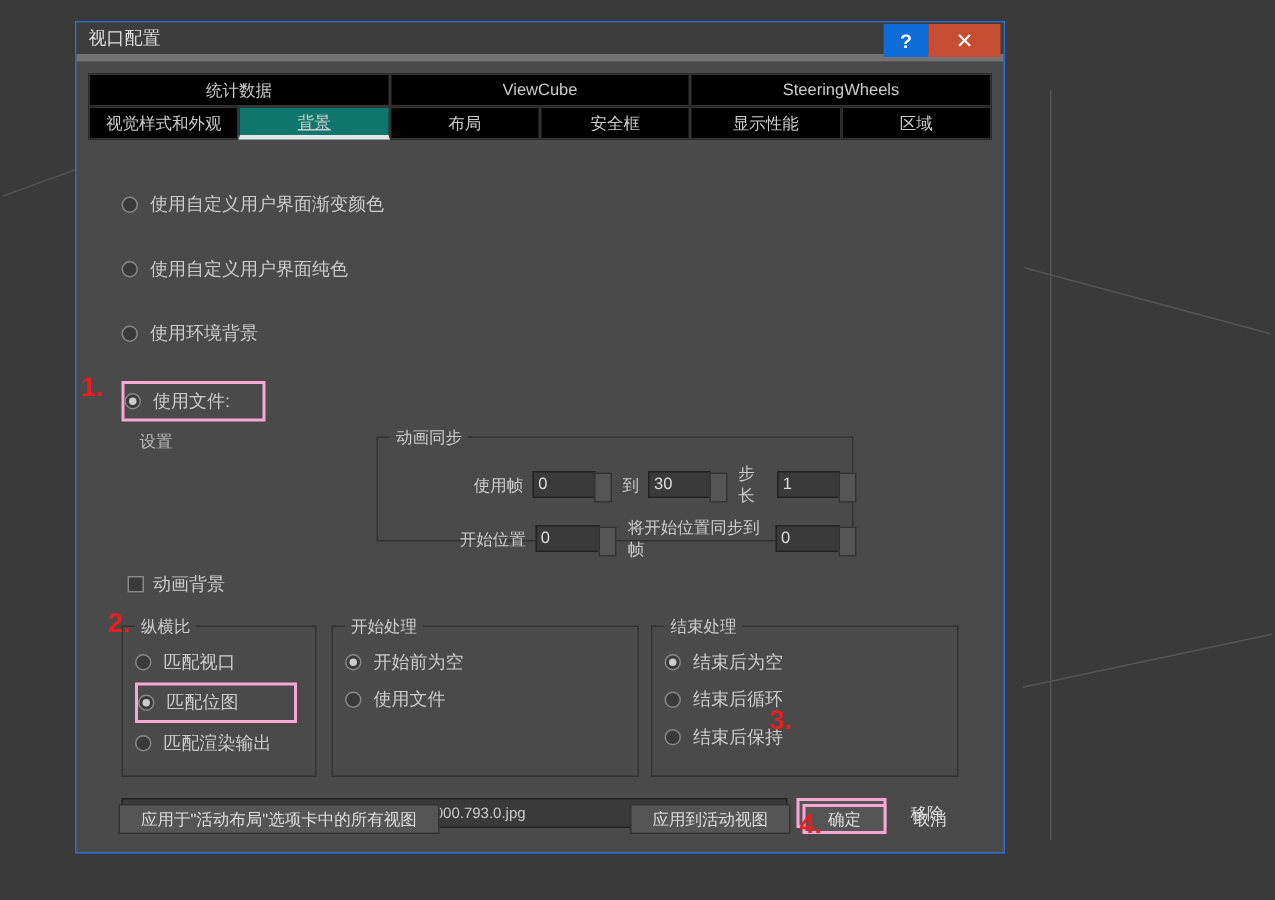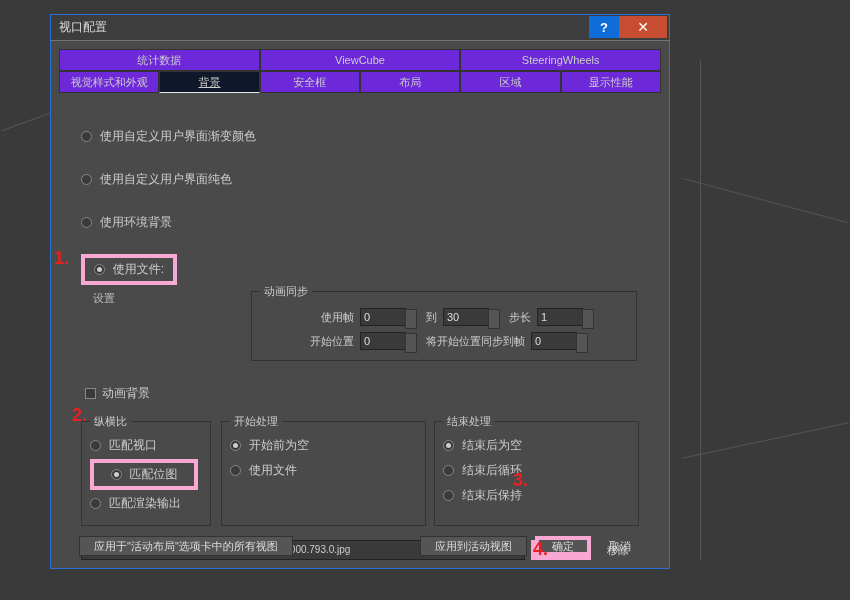--- a/index.html
+++ b/index.html
@@ -12,44 +12,44 @@
     position: absolute;
     left: 50px; top: 14px;
     width: 620px; height: 555px;
     background: #4a4a4a;
     border: 1px solid #2a6fd4;
   }
   .titlebar {
     height: 26px; background: #3d3d3d;
     display: flex; align-items: center;
     padding-left: 8px;
-    border-bottom: 1px solid #737373;
+    border-bottom: 5px solid #737373;
   }
   .title-text { color: #ddd; font-size: 12px; flex: 1; }
   .title-btns { display: flex; height: 100%; }
   .help-btn {
     width: 30px; height: 22px; background: #0e6dd8; color: #fff;
     display: flex; align-items: center; justify-content: center;
     font-size: 13px; font-weight: bold; margin-top: 1px;
   }
   .close-btn {
     width: 48px; height: 22px; background: #c74d32; color: #fff;
     display: flex; align-items: center; justify-content: center;
     font-size: 14px; margin-top: 1px; margin-right: 2px;
   }
   
   .tabrow { display: flex; margin: 8px 8px 0 8px; }
   .tab {
     flex: 1; height: 22px;
-    background: #6d28d9; color: #ccc;
+    background: #000000; color: #ccc;
     border: 1px solid #333;
     display: flex; align-items: center; justify-content: center;
     font-size: 11px; cursor: pointer;
   }
-  .tab.active { background: #0f172a; border-bottom: 1px solid #e5e5e5; text-decoration: underline; }
+  .tab.active { background: #0f766e; border-bottom: 3px solid #e5e5e5; text-decoration: underline; }
   
   .content { padding: 10px 30px; color: #ccc; font-size: 12px; position: relative; }
   
   .radio-row { display: flex; align-items: center; margin: 6px 0; padding: 3px 0; }
   .radio {
     width: 11px; height: 11px; border-radius: 50%;
     border: 1px solid #888; margin-right: 8px; background: #3a3a3a;
     display: inline-flex; align-items: center; justify-content: center;
   }
   .radio.checked::after { content: ""; width: 5px; height: 5px; border-radius: 50%; background: #ccc; }
@@ -104,21 +104,21 @@
     position: absolute; bottom: 12px; left: 0; right: 0;
     padding: 0 28px; display: flex; align-items: center; gap: 8px;
   }
   .bottom-row .btn.wide { padding: 0 14px; }
   .spacer { flex: 1; }
   
   .annot {
     position: absolute; color: #e62020; font-weight: bold; font-size: 18px;
     font-family: Arial, sans-serif; pointer-events: none;
   }
-  .redbox { border: 4px solid #f9a8d4; justify-content: center; }
+  .redbox { border: 2px solid #f9a8d4; }
 </style>
 </head>
 <body>
 
 <div class="bg-line" style="left:0;top:120px;width:60px;height:1px;transform:rotate(-20deg)"></div>
 <div class="bg-line" style="right:0;top:200px;width:170px;height:1px;transform:rotate(15deg)"></div>
 <div class="bg-line" style="right:0;top:440px;width:170px;height:1px;transform:rotate(-12deg)"></div>
 <div class="bg-line" style="left:700px;top:60px;width:1px;height:500px"></div>
 
 <div class="dialog">
@@ -134,24 +134,24 @@
   </div>
 
   <div class="tabrow">
     <div class="tab">统计数据</div>
     <div class="tab">ViewCube</div>
     <div class="tab">SteeringWheels</div>
   </div>
   <div class="tabrow" style="margin-top:0">
     <div class="tab">视觉样式和外观</div>
     <div class="tab active">背景</div>
+    <div class="tab">布局</div>
     <div class="tab">安全框</div>
-    <div class="tab">布局</div>
+    <div class="tab">显示性能</div>
     <div class="tab">区域</div>
-    <div class="tab">显示性能</div>
   </div>
 
   <div class="content">
     <div style="height:16px"></div>
     <div class="radio-row">
       <span class="radio"></span>
       <span>使用自定义用户界面渐变颜色</span>
     </div>
     <div style="height:8px"></div>
     <div class="radio-row">
@@ -163,21 +163,21 @@
       <span class="radio"></span>
       <span>使用环境背景</span>
     </div>
     <div style="height:8px"></div>
     <div class="radio-row redbox" style="width:96px">
       <span class="radio checked"></span>
       <span>使用文件:</span>
     </div>
     <div class="settings-label">设置</div>
 
-    <div class="groupbox" style="position:absolute; left:200px; top:190px; width:386px; height:70px;">
+    <div class="groupbox" style="position:absolute; left:200px; top:190px; width:318px; height:70px;">
       <div class="groupbox-title">动画同步</div>
       <div class="sync-row">
         <span class="lbl">使用帧</span>
         <span class="spinner">0</span>
         <span class="gap"></span>
         <span style="margin-right:6px">到</span>
         <span class="spinner">30</span>
         <span class="gap"></span>
         <span style="margin-right:6px">步长</span>
         <span class="spinner">1</span>

